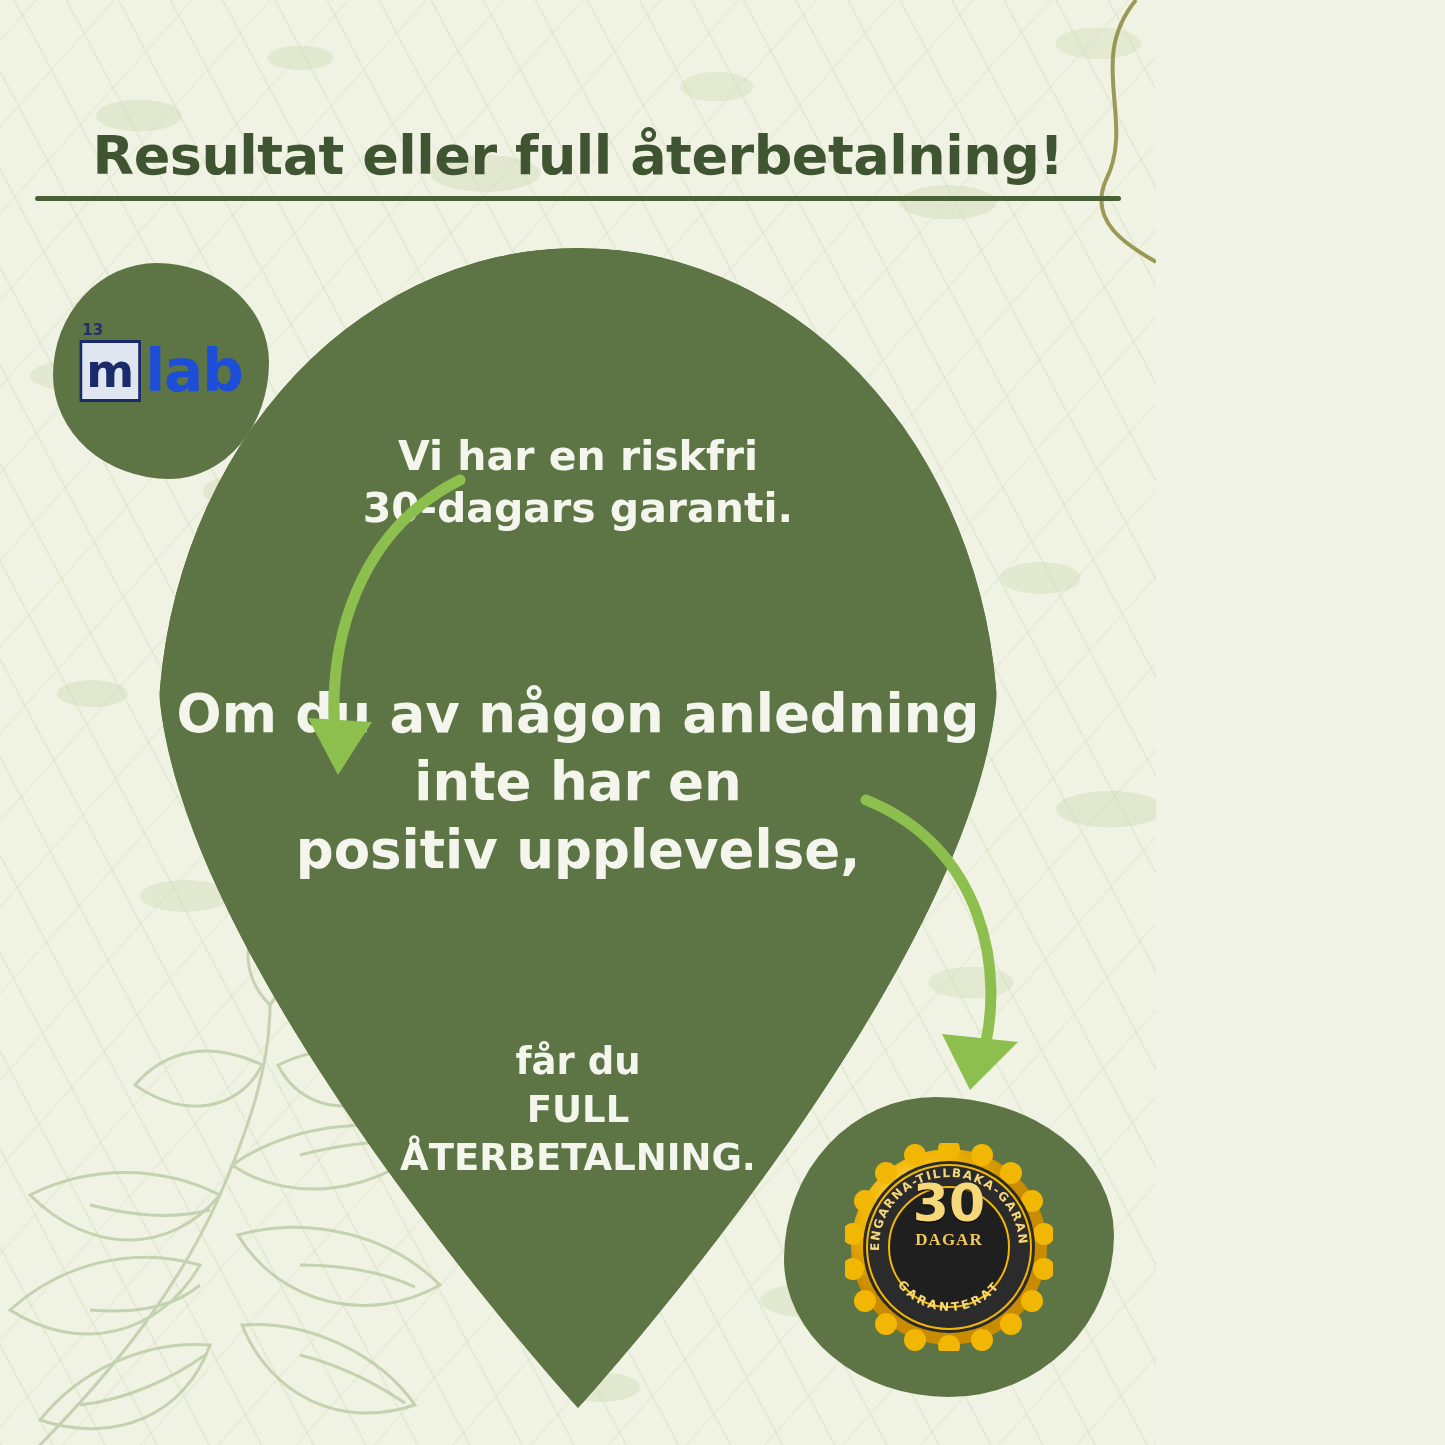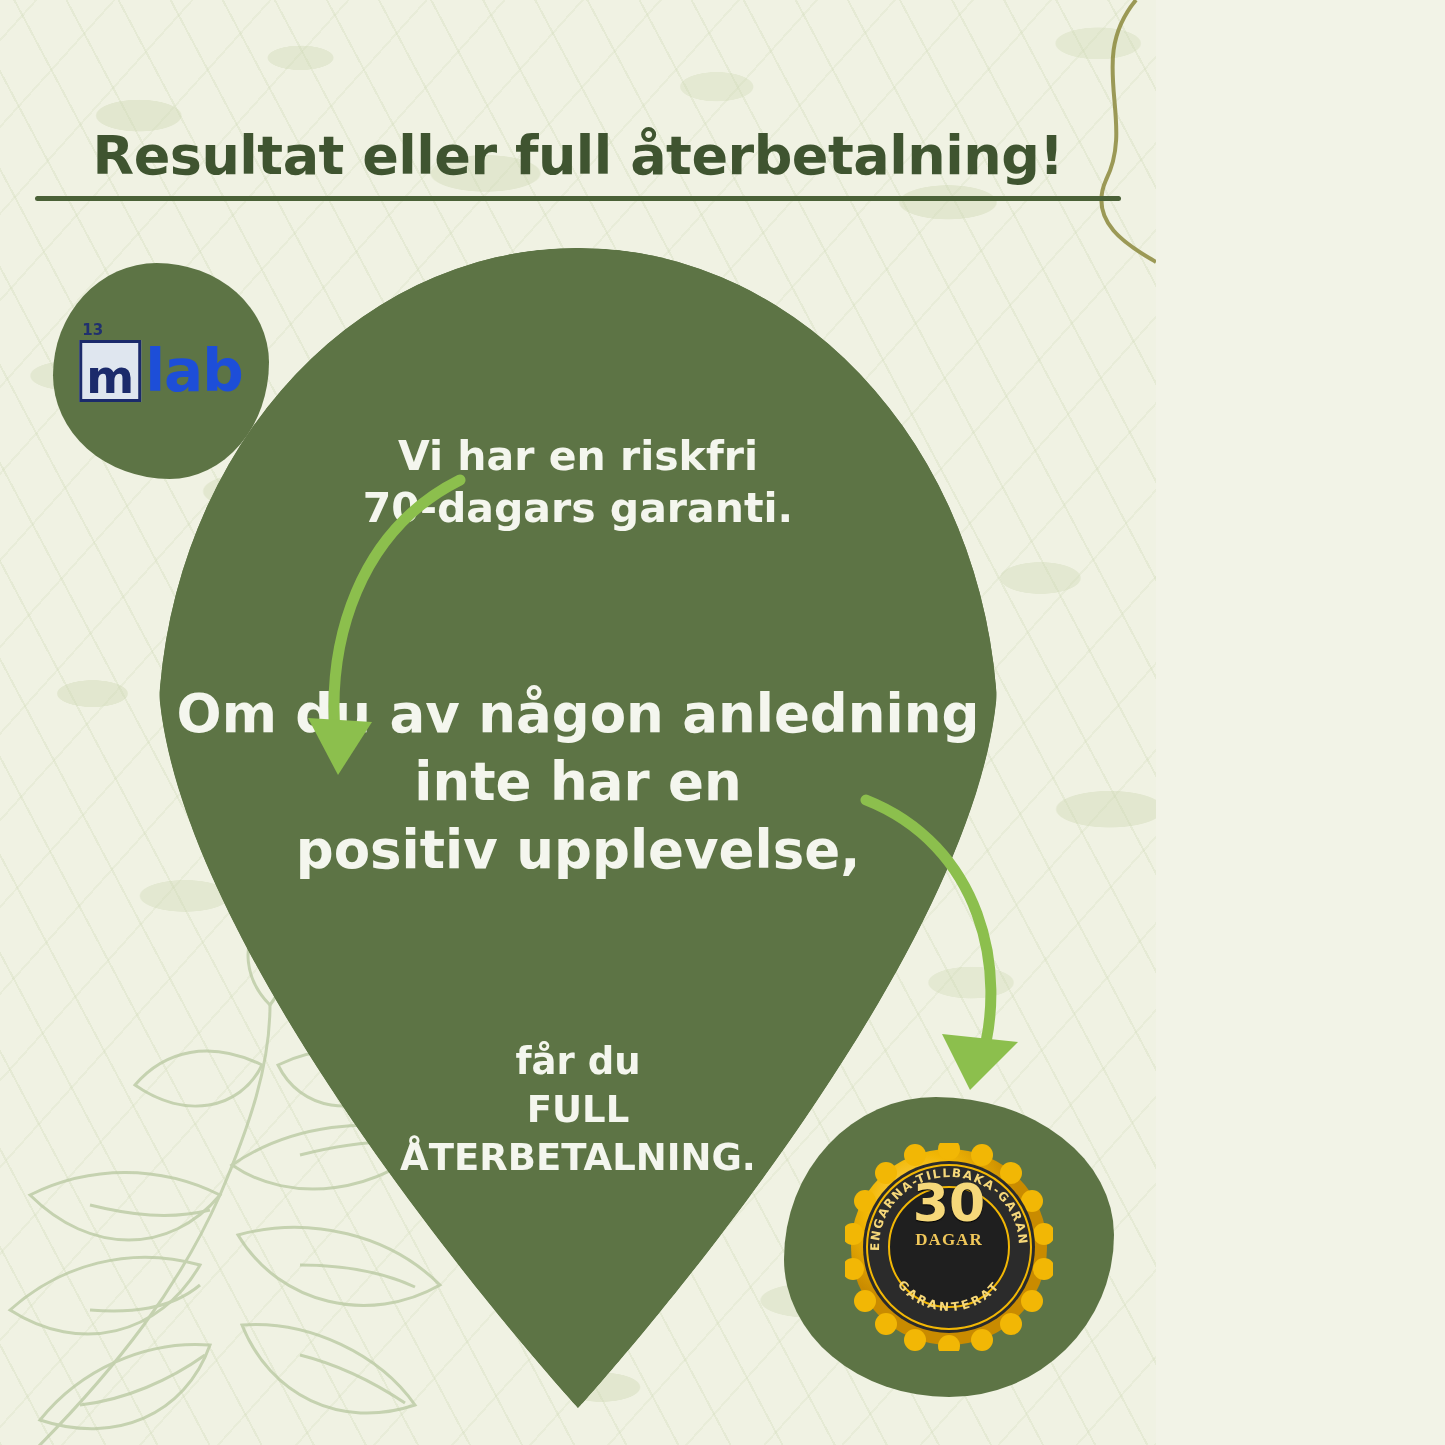--- a/index.html
+++ b/index.html
@@ -115,21 +115,21 @@
     display: flex;
     align-items: center;
     gap: 2px;
   }
   .logo-m-box {
     width: 62px;
     height: 62px;
     background: #dfe6ef;
     border: 3px solid #1b2a6b;
     display: flex;
-    align-items: flex-end;
+    align-items: center;
     justify-content: center;
     position: relative;
     box-sizing: border-box;
   }
   .logo-m-box span.m {
     font-size: 46px;
     font-weight: 700;
     line-height: .96;
     color: #1b2a6b;
     font-family: "DejaVu Sans", "Liberation Sans", sans-serif;
@@ -285,21 +285,21 @@
       <div class="logo-lab">lab</div>
     </div>
   </div>
 
   <div class="pin">
     <svg class="pin-shape" viewBox="0 0 840 1160" preserveAspectRatio="none">
       <path d="M420 1160 C 420 1160, 0 700, 0 420 C 0 188, 188 0, 420 0 C 652 0, 840 188, 840 420 C 840 700, 420 1160, 420 1160 Z" fill="#5d7445"></path>
     </svg>
     <div class="pin-text">
       <div class="blk blk-1">Vi har en riskfri
-70-dagars garanti.</div>
+30-dagars garanti.</div>
       <div class="blk blk-2">Om du av någon anledning
 inte har en
 positiv upplevelse,</div>
       <div class="blk blk-3">får du
 FULL
 ÅTERBETALNING.</div>
     </div>
   </div>
 
   <svg class="arrow-left" viewBox="0 0 190 330">

